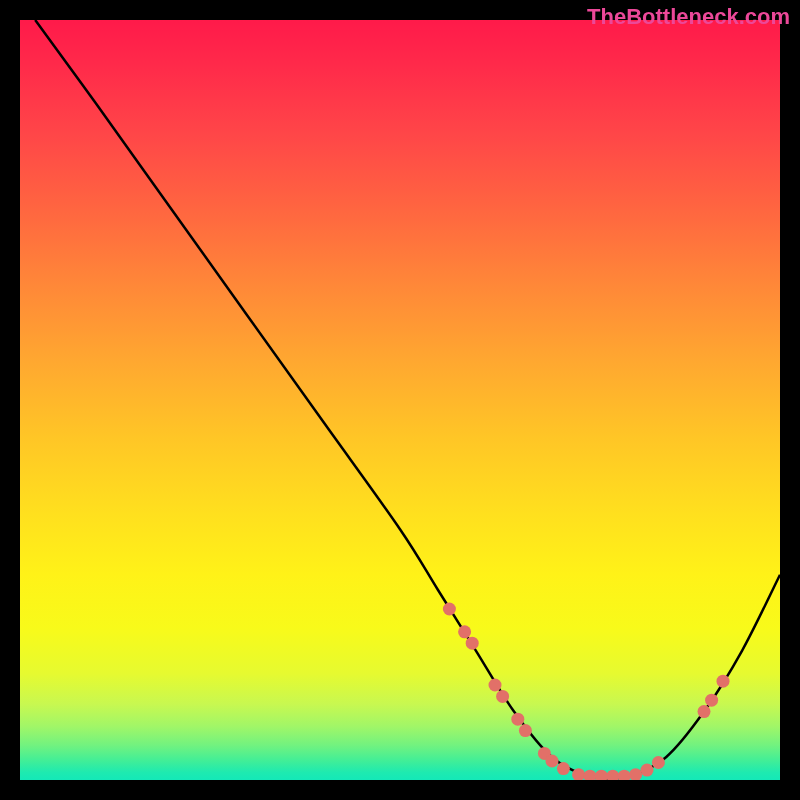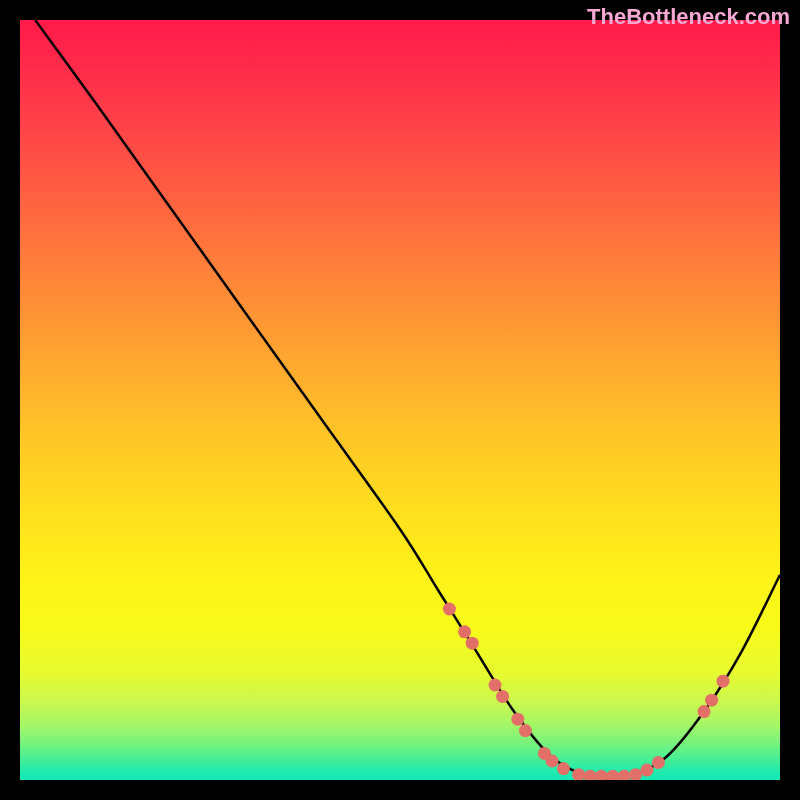--- a/index.html
+++ b/index.html
@@ -11,21 +11,21 @@
     width: 800px;
     height: 800px;
     background: #000;
     position: relative;
     font-family: Arial, Helvetica, sans-serif;
   }
   .watermark {
     position: absolute;
     top: 4px;
     right: 10px;
-    color: #f9a8d4;
+    color: #ec4899;
     font-size: 22px;
     font-weight: bold;
     z-index: 10;
   }
   .plot-area {
     position: absolute;
     left: 20px;
     top: 20px;
     width: 760px;
     height: 760px;

